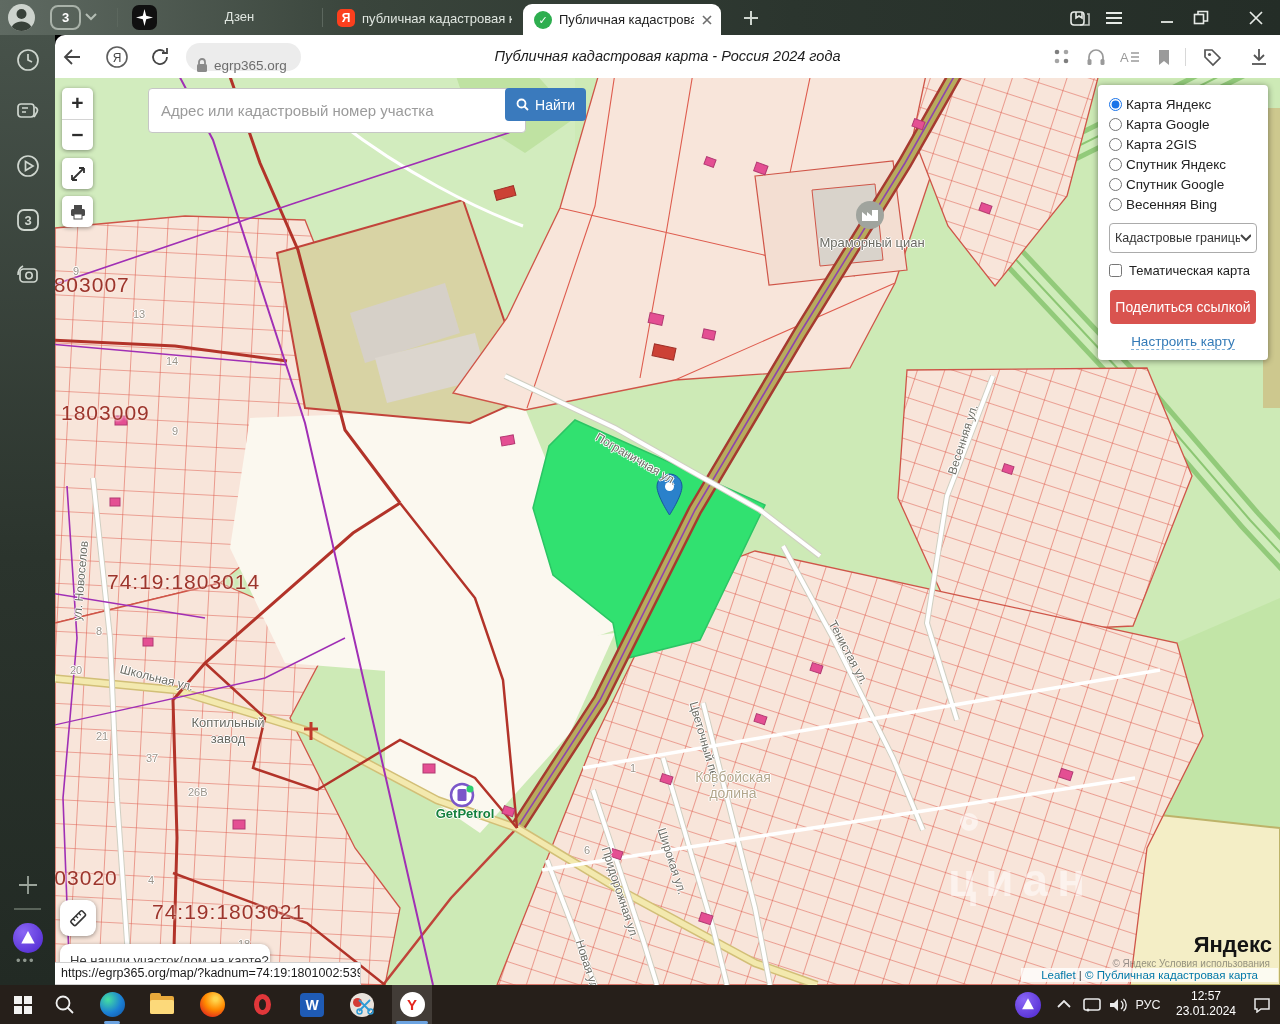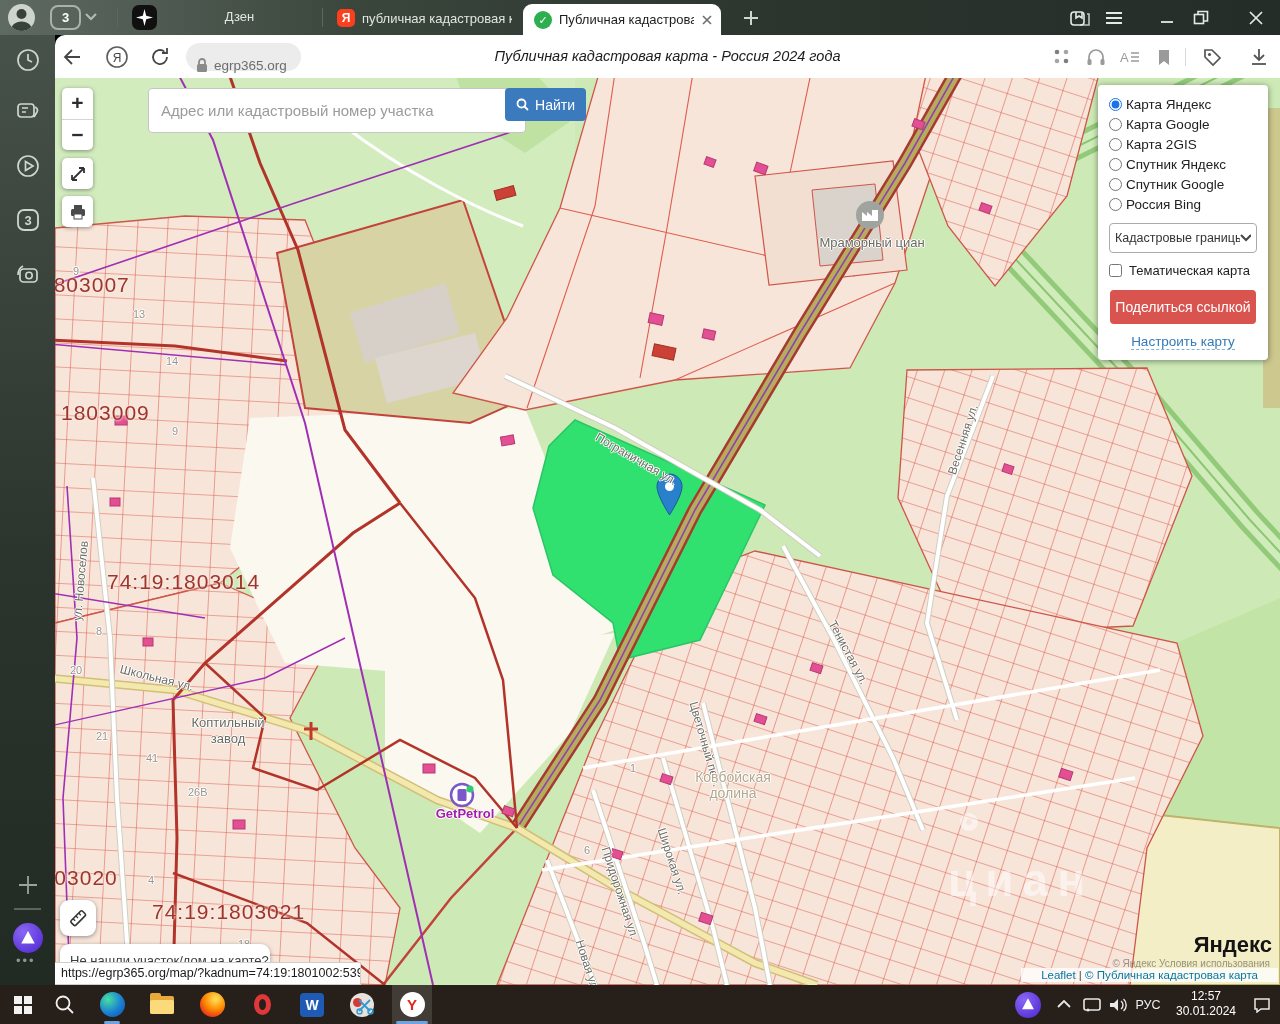--- a/index.html
+++ b/index.html
@@ -469,30 +469,30 @@
 
   <div class="plabel" style="left:757px;top:157px;width:120px">Мраморный циан</div>
   <div class="plabel" style="left:118px;top:637px;width:110px">
     <span>Коптильный</span><br>
     <span>завод</span>
   </div>
   <div class="plabel" style="left:618px;top:691px;width:120px;color:#b3a78d;font-size:14px">
     <span>Ковбойская</span><br>
     <span>долина</span>
   </div>
-  <div class="plabel" style="left:360px;top:728px;width:100px;color:#a21caf;font-weight:bold">GetPetrol</div>
+  <div class="plabel" style="left:360px;top:728px;width:100px;color:#15803d;font-weight:bold">GetPetrol</div>
 
   <div class="lot" style="left:18px;top:187px">9</div>
   <div class="lot" style="left:78px;top:230px">13</div>
   <div class="lot" style="left:111px;top:277px">14</div>
   <div class="lot" style="left:117px;top:347px">9</div>
   <div class="lot" style="left:41px;top:547px">8</div>
   <div class="lot" style="left:15px;top:586px">20</div>
   <div class="lot" style="left:41px;top:652px">21</div>
-  <div class="lot" style="left:91px;top:674px">41</div>
+  <div class="lot" style="left:91px;top:674px">37</div>
   <div class="lot" style="left:133px;top:708px">26В</div>
   <div class="lot" style="left:93px;top:796px">4</div>
   <div class="lot" style="left:183px;top:860px">18</div>
   <div class="lot" style="left:529px;top:766px">6</div>
   <div class="lot" style="left:575px;top:684px">1</div>
 
   <div id="wm-pin"></div>
   <div id="wm">циан</div>
   <div id="ya-logo">Яндекс</div>
   <div id="ya-terms">© Яндекс Условия использования</div>
@@ -542,21 +542,21 @@
     <label class="radio-row">
         <input type="radio" name="layer" style="">
         <span>Спутник Яндекс</span>
       </label>
     <label class="radio-row">
         <input type="radio" name="layer" style="">
         <span>Спутник Google</span>
       </label>
     <label class="radio-row">
         <input type="radio" name="layer" style="">
-        <span>Россия Bing</span>
+        <span>Весенняя Bing</span>
       </label>
     <div id="panel-select">
       <span>Кадастровые границы 2024</span>
       <svg width="12" height="8">
           <path d="M1,1 L6,6 L11,1" stroke="#444" stroke-width="2" fill="none"></path>
         </svg>
     </div>
     <label class="chk-row">
       <input type="checkbox" style="">
       <span>Тематическая карта</span>
@@ -648,20 +648,20 @@
     <svg width="20" height="16">
         <path d="M2,6 v4 h4 l4,4 V2 L6,6 Z" fill="#e8e8e8"></path>
         <path d="M13,4 a5,5 0 0 1 0,8 M15.5,2 a8,8 0 0 1 0,12" stroke="#e8e8e8" stroke-width="1.4" fill="none"></path>
       </svg>
   </div>
   <div class="tk-cell" style="left:1130px;width:36px">
       <span class="tk-txt">РУС</span>
     </div>
   <div id="clockbox">
     <div>12:57</div>
-    <div>30.01.2024</div>
+    <div>23.01.2024</div>
   </div>
   <div class="tk-cell" style="left:1246px;width:32px">
     <svg width="18" height="16">
         <path d="M2,2 h14 v10 h-8 l-4,3 v-3 h-2 Z" fill="none" stroke="#e8e8e8" stroke-width="1.5"></path>
       </svg>
   </div>
 </div>
 
 </body></html>

